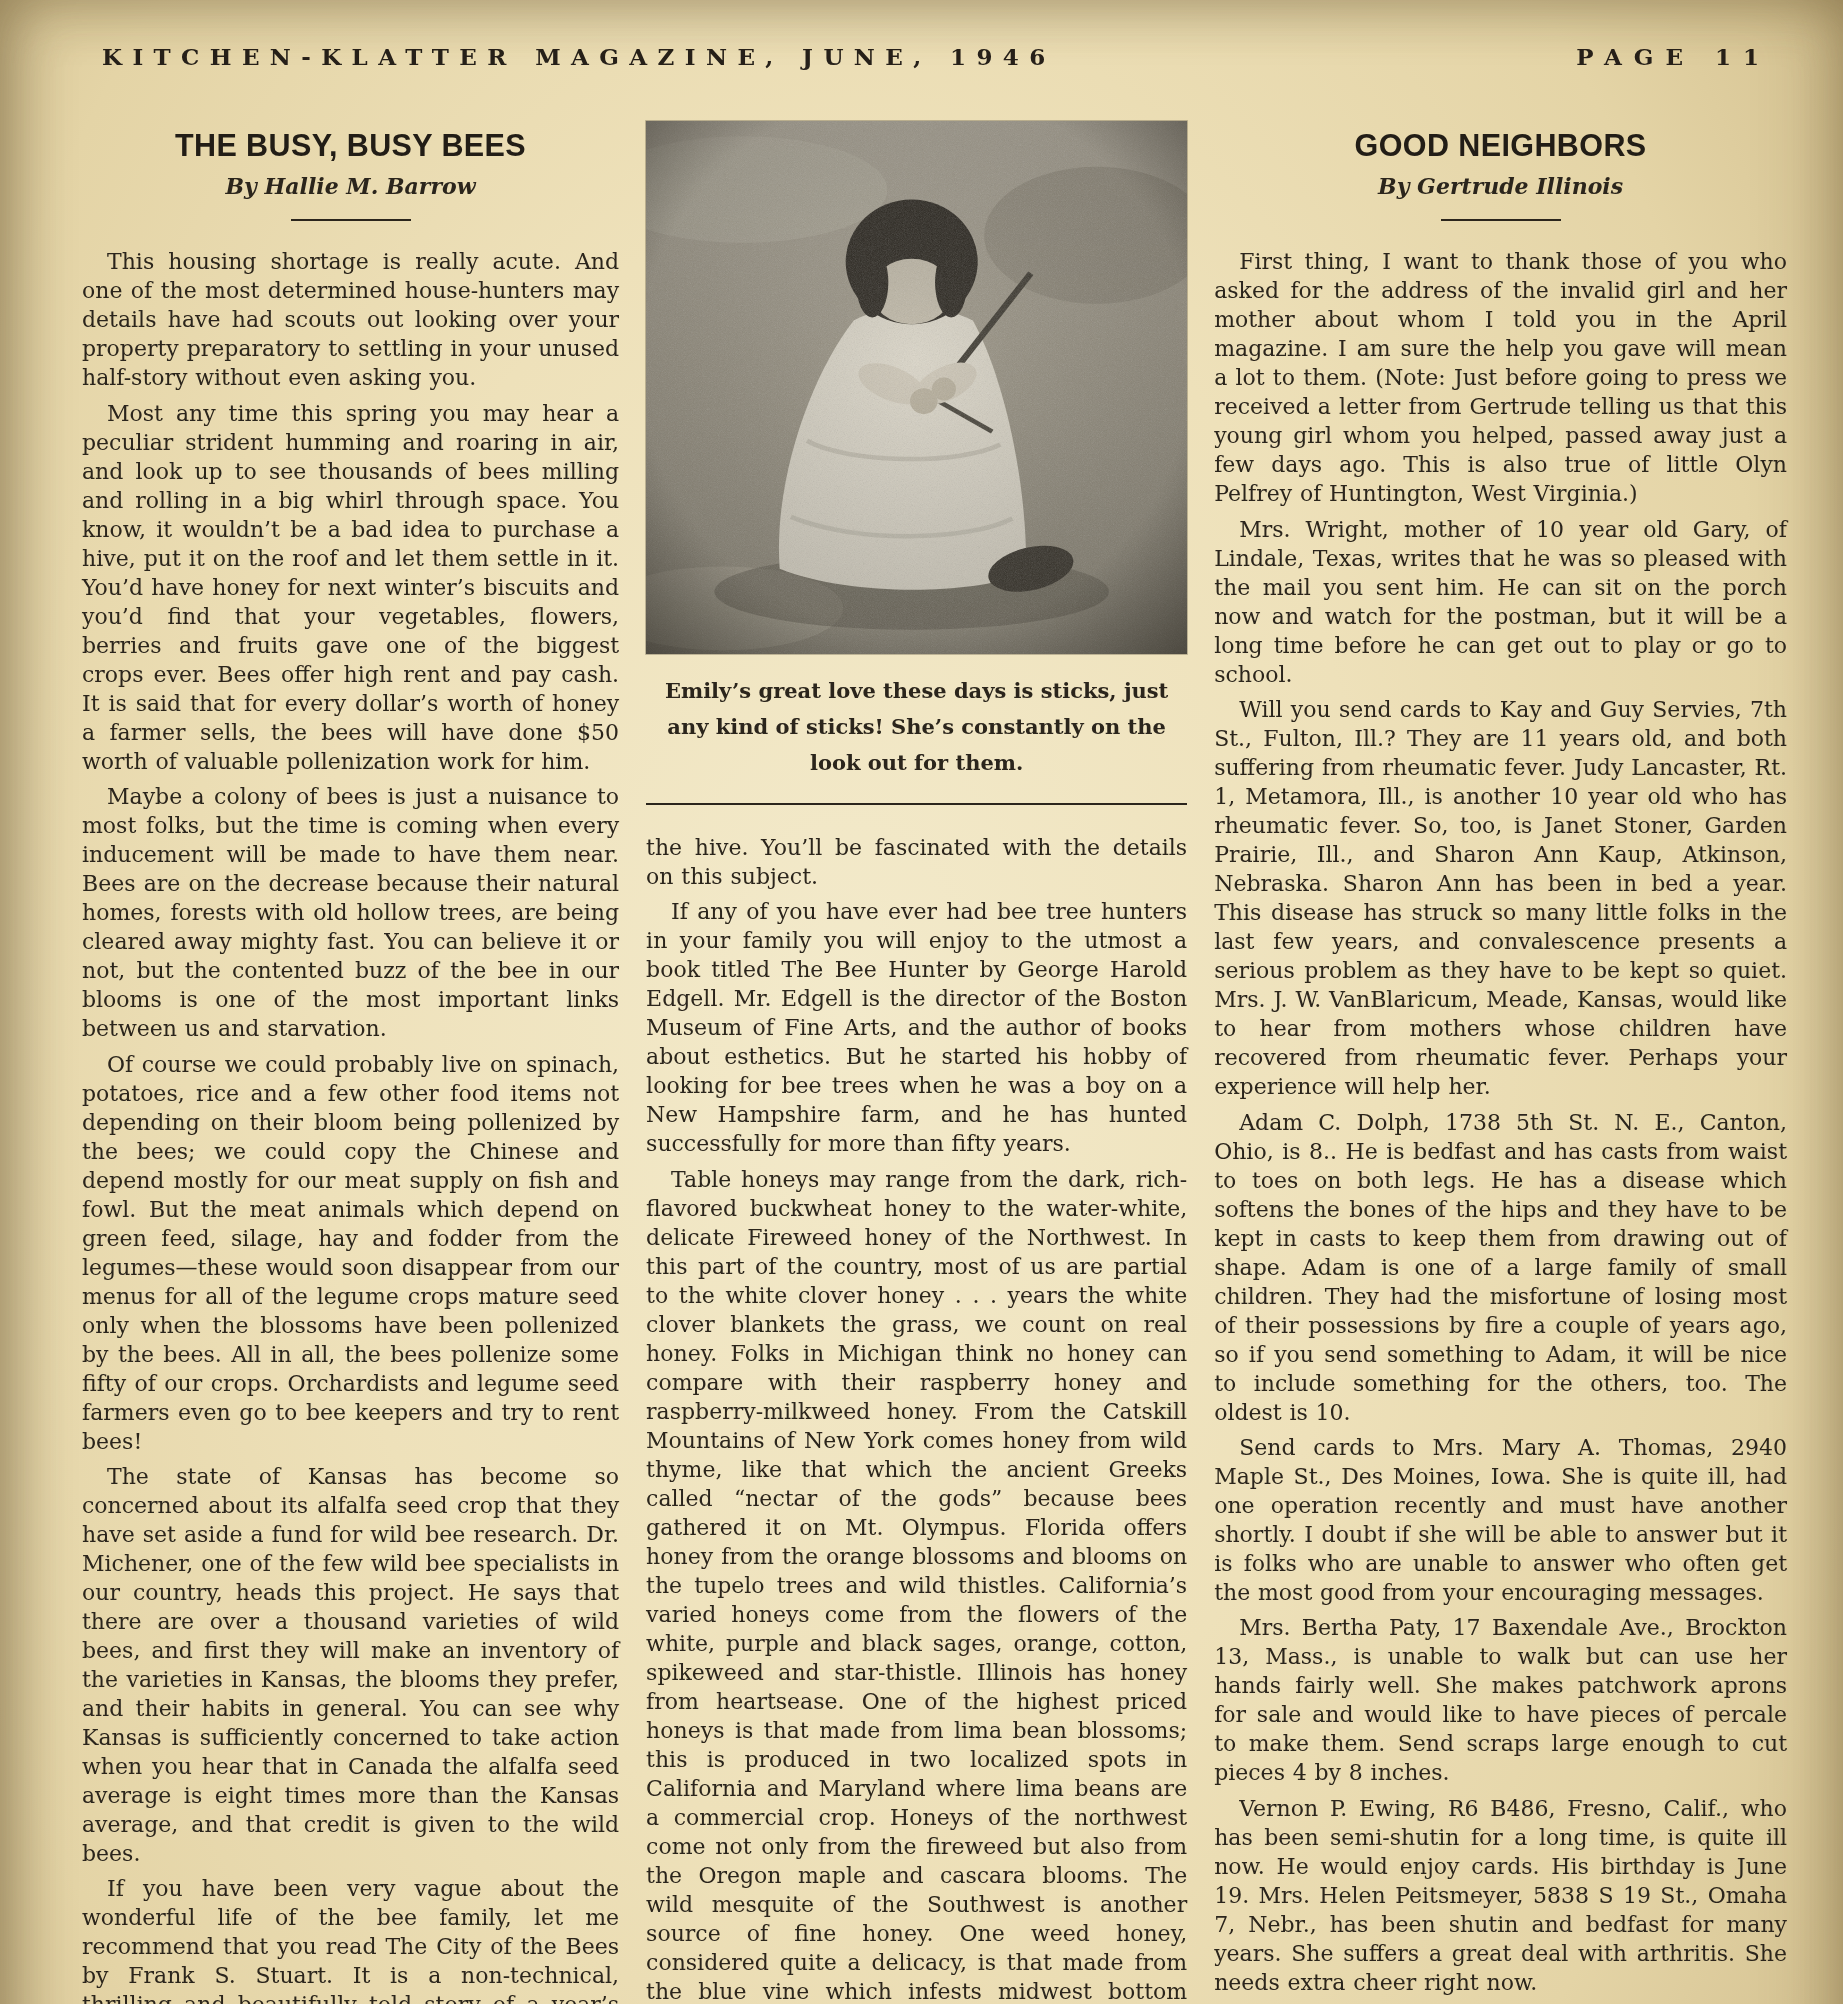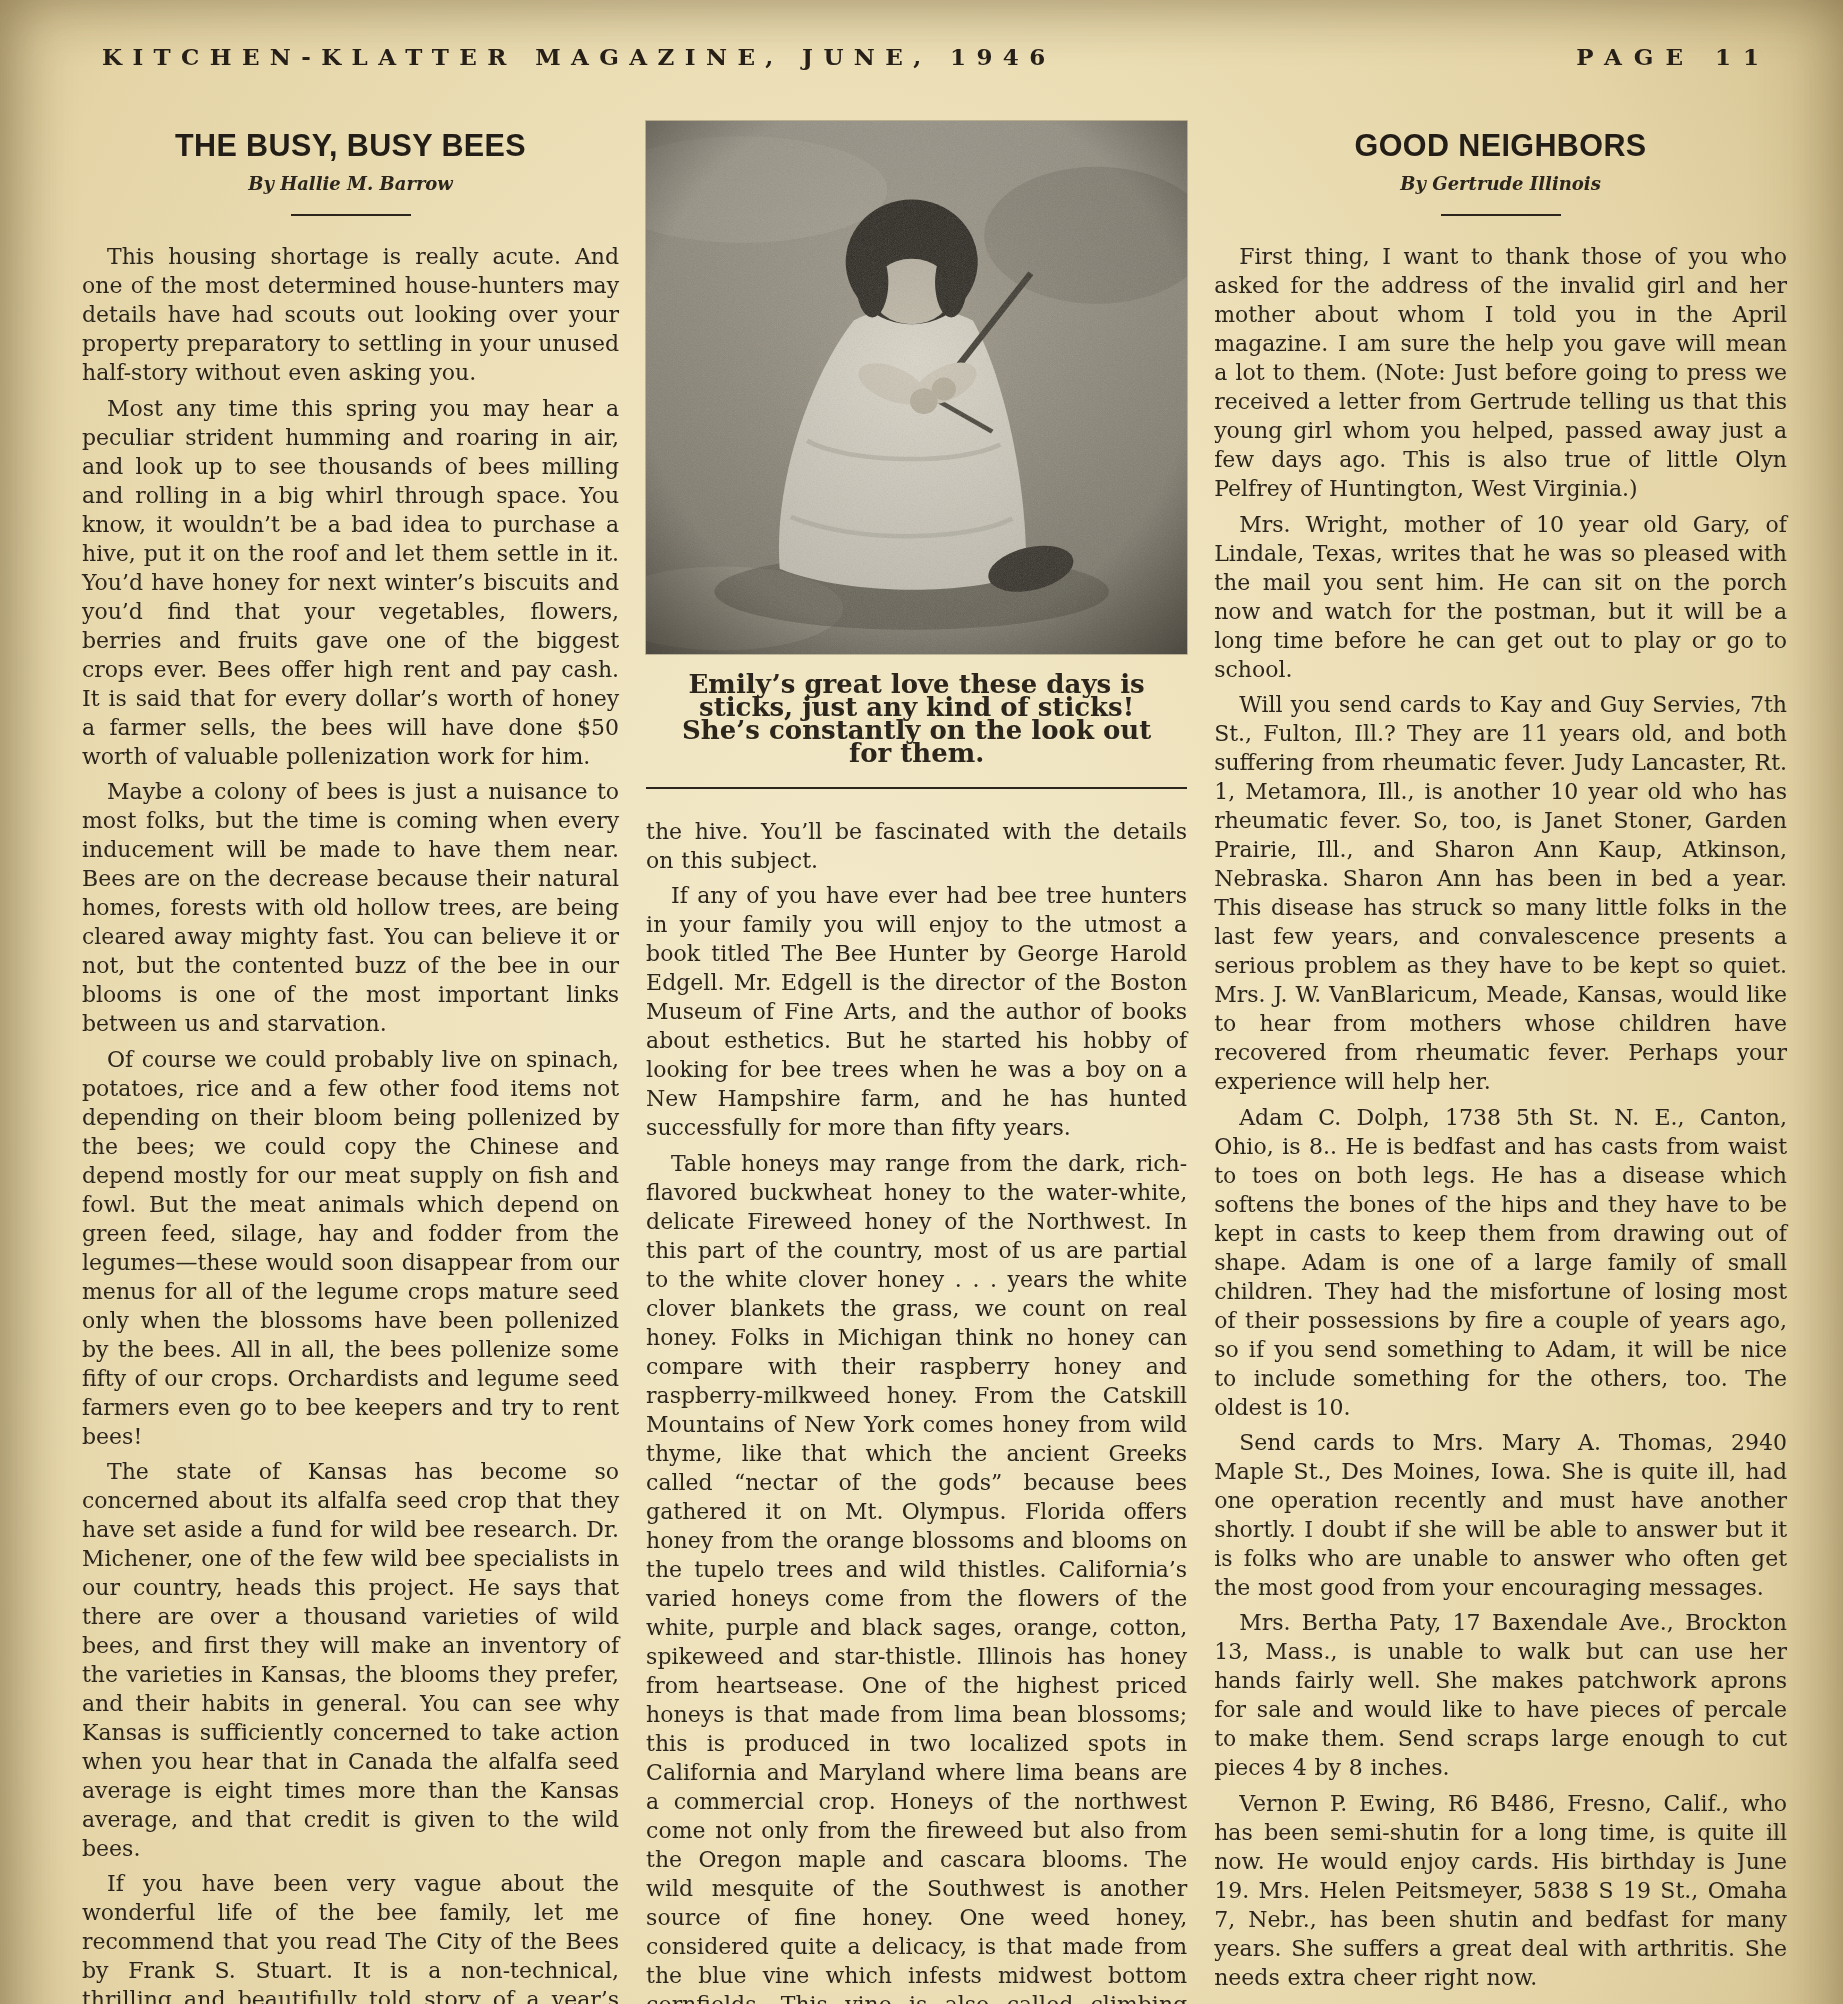--- a/index.html
+++ b/index.html
@@ -34,36 +34,36 @@
   .col-2{width:545px;}
   .col-3{width:577px;}
   .article-title{
     font-family:"Liberation Sans", sans-serif;
     font-weight:bold;font-size:30.5px;line-height:34px;
     text-align:center;margin:7.2px 0 0;color:#221d16;
     letter-spacing:0.4px;
   }
   .byline{
     text-align:center;font-style:italic;font-weight:bold;
-    font-size:18px;margin:10.4px 0 0;
+    font-size:22px;margin:10.4px 0 0;
   }
   .title-rule{width:120px;height:2.8px;background:#2b251c;margin:20px auto 26px;}
   .para{
     margin:0 0 6.4px;
     text-align:justify;
     text-indent:25px;
     font-size:22px;line-height:29px;
     word-spacing:0.8px;
   }
   .no-indent{text-indent:0;}
   .photo-figure{margin:2.4px 0 0;}
   .photo-frame{width:100%;height:533px;box-shadow:0 0 0 0.8px rgba(55,48,34,.35);}
   .photo-frame svg{display:block;width:100%;height:100%;}
   .caption{
-    font-weight:bold;font-size:26px;line-height:23px;
+    font-weight:bold;font-size:21px;line-height:36px;
     text-align:center;margin:19px 10.4px 0;
   }
   .col-rule{height:2.4px;background:#2b251c;margin:21.7px 0 28px;}
 </style>
 </head>
 <body>
 
 <div class="page">
 
   <header class="masthead">

